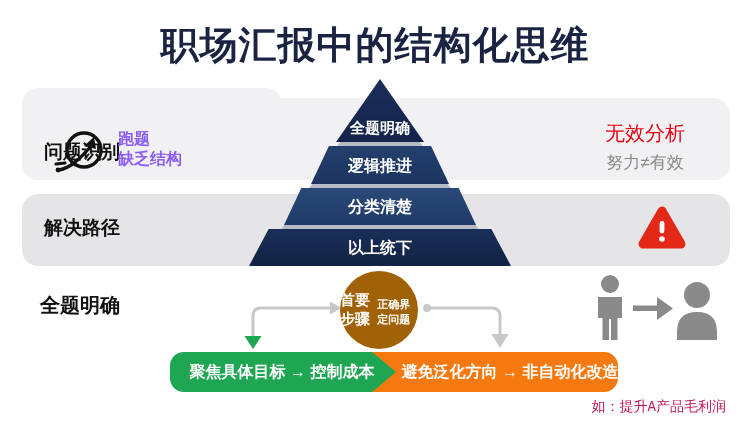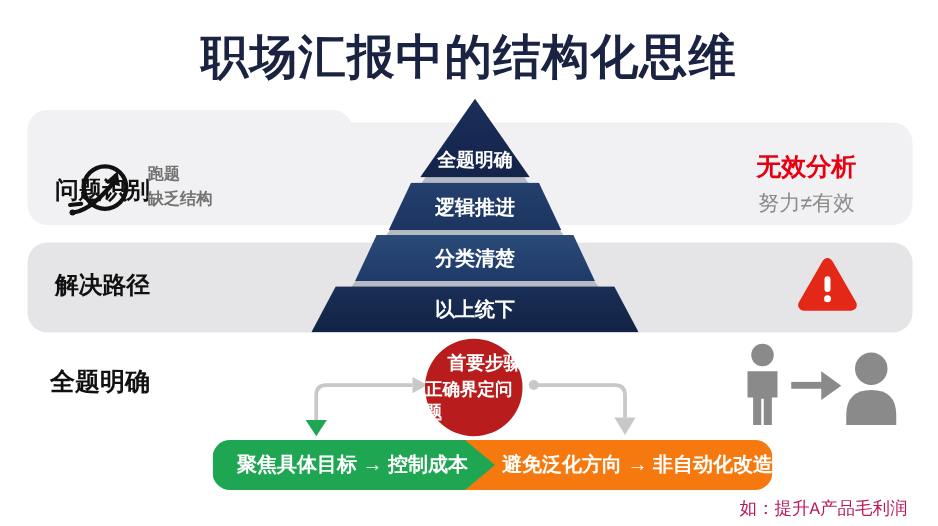--- a/index.html
+++ b/index.html
@@ -15,25 +15,25 @@
   .band1-tab { position: absolute; left: 22px; top: 88px; width: 260px; height: 40px;
     background: #f1f1f3; border-radius: 16px; }
   .band1 { top: 98px; height: 82px; background: #f1f1f3; border-radius: 16px; }
   .band2 { top: 194px; height: 72px; background: #e5e5e7; border-radius: 16px; }
 
   .section-label { position: absolute; font-size: 19px; font-weight: 800; color: #111; }
   .lbl-problem { left: 44px; top: 95px; margin-top: 44px; }
   .lbl-solution { left: 44px; top: 215px; }
   .lbl-steps { left: 40px; top: 292px; font-size: 20px; }
 
-  .symptom { position: absolute; left: 118px; top: 129px; font-size: 13px;
-    font-weight: 800; color: #737373; line-height: 20px; }
+  .symptom { position: absolute; left: 118px; top: 129px; font-size: 16px;
+    font-weight: 800; color: #8b5cf6; line-height: 20px; }
 
   .invalid-block { position: absolute; left: 575px; top: 120px; width: 140px; text-align: center; }
-  .invalid-title { font-size: 20px; font-weight: 700; color: #e60012; text-align: center; }
+  .invalid-title { font-size: 20px; font-weight: 400; color: #e60012; text-align: center; }
   .invalid-sub { font-size: 17px; color: #8a8a8a; margin-top: 4px; }
 
   
   .pyr-shadow { position: absolute; left: 258px; top: 83px; width: 244px; height: 181px;
     background: #b6bac5; clip-path: polygon(50% 0, 100% 100%, 0 100%); }
   .pyr { position: absolute; }
   .pyr-l1 { left: 336px; top: 79px; width: 88px; height: 63px;
     background: linear-gradient(180deg,#1b2f59,#13234a);
     clip-path: polygon(50% 0, 100% 100%, 0 100%); }
   .pyr-l2 { left: 311px; top: 146px; width: 138px; height: 38px;
@@ -47,24 +47,24 @@
     clip-path: polygon(7.5% 0, 92.5% 0, 100% 100%, 0 100%); }
   .pyr-label { position: absolute; left: 280px; width: 200px; text-align: center;
     color: #fff; font-weight: 800; font-size: 16px; }
   .pl1 { top: 119px; font-size: 15px; }
   .pl2 { top: 156px; }
   .pl3 { top: 197px; }
   .pl4 { top: 238px; }
 
   
   .circle { position: absolute; left: 340px; top: 271px; width: 78px; height: 78px;
-    border-radius: 50%; background: #b91c1c; color: #fff; display: flex;
-    flex-direction: column; align-items: flex-end; justify-content: center; }
+    border-radius: 50%; background: #a16207; color: #fff; display: flex;
+    flex-direction: row; align-items: center; justify-content: center; }
   .circle .c1 { font-size: 15px; font-weight: 900; }
-  .circle .c2 { font-size: 14px; font-weight: 700; margin-top: 3px; }
+  .circle .c2 { font-size: 11px; font-weight: 700; margin-top: 3px; }
 
   
   .box { position: absolute; top: 352px; height: 40px; display: flex;
     align-items: center; justify-content: center; color: #fff;
     font-size: 16px; font-weight: 800; white-space: nowrap; }
   .box-green { left: 142px; width: 248px; background: #1ea653;
     border-radius: 14px 0 0 14px; padding-right: 24px;
     clip-path: polygon(0 0, calc(100% - 24px) 0, 100% 50%, calc(100% - 24px) 100%, 0 100%); margin-left: 28px; }
   .box-orange { left: 372px; width: 246px; background: #f5790f;
     border-radius: 0 14px 14px 0; padding-left: 30px;

